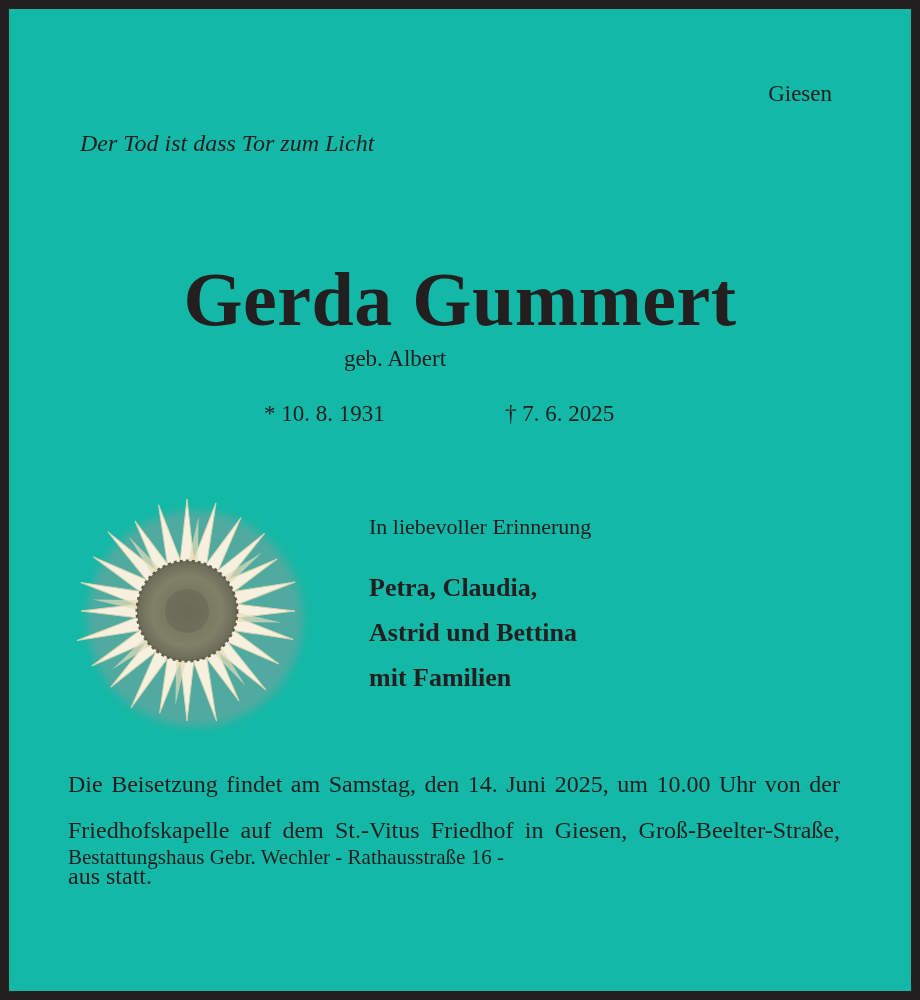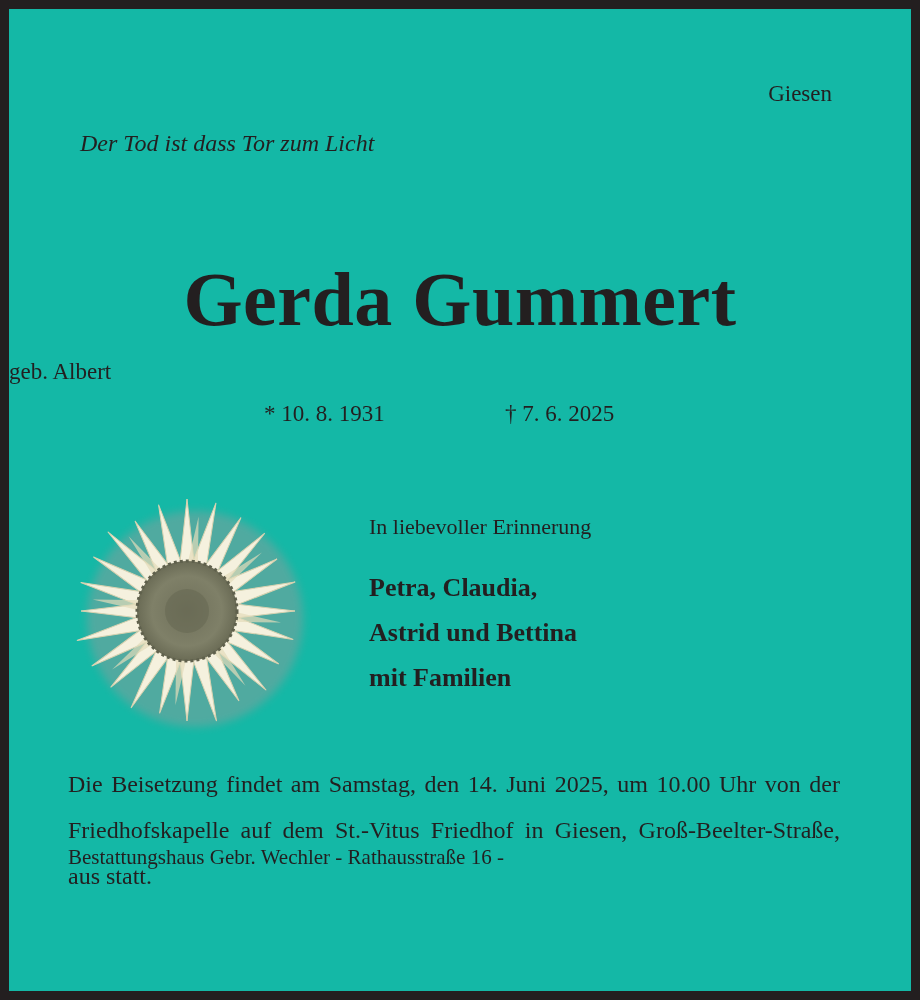--- a/index.html
+++ b/index.html
@@ -4,21 +4,21 @@
 <style>
   html, body { margin:0; padding:0; }
   body { width:920px; height:1000px; background:#231f20; position:relative; overflow:hidden;
          font-family:"DejaVu Serif", serif; color:#231f20; }
   .card { position:absolute; left:9px; top:9px; width:902px; height:982px; background:#14b8a6; }
   .abs { position:absolute; white-space:nowrap; }
   .place { right:79px; top:72px; font-size:23px; font-family:"Liberation Serif", serif; }
   .quote { left:59px; top:118px; font-size:24px; font-style:italic; line-height:32px; font-family:"Liberation Serif", serif;margin-left:12px; }
   .name { left:0; width:902px; text-align:center; top:247px; font-size:76px; font-weight:bold;
           font-family:"Liberation Serif", serif; letter-spacing:0.5px; }
-  .born-name { left:0; width:772px; text-align:left; top:350px; font-size:23px; font-family:"Liberation Serif", serif; }
+  .born-name { left:0; width:772px; text-align:center; top:337px; font-size:23px; font-family:"Liberation Serif", serif; }
   .dates { left:0; width:902px; top:392px; font-size:23px; font-family:"Liberation Serif", serif; }
   .dates .birth { position:absolute; left:255px; }
   .dates .death { position:absolute; left:496px; }
   .flower { left:50px; top:478px; width:258px; height:252px; }
   .memory { left:360px; top:505px; font-size:22px; font-family:"Liberation Serif", serif; }
   .mourners { left:360px; top:556px; font-size:26px; font-weight:bold; line-height:45px; font-family:"Liberation Serif", serif; }
   .burial { left:59px; top:752px; width:772px; font-size:24px; line-height:46px; text-align:justify;
             white-space:normal; font-family:"Liberation Serif", serif; }
   .undertaker { left:59px; top:833px; font-size:21px; line-height:31px; font-family:Liberation Serif, serif; }
 </style>

